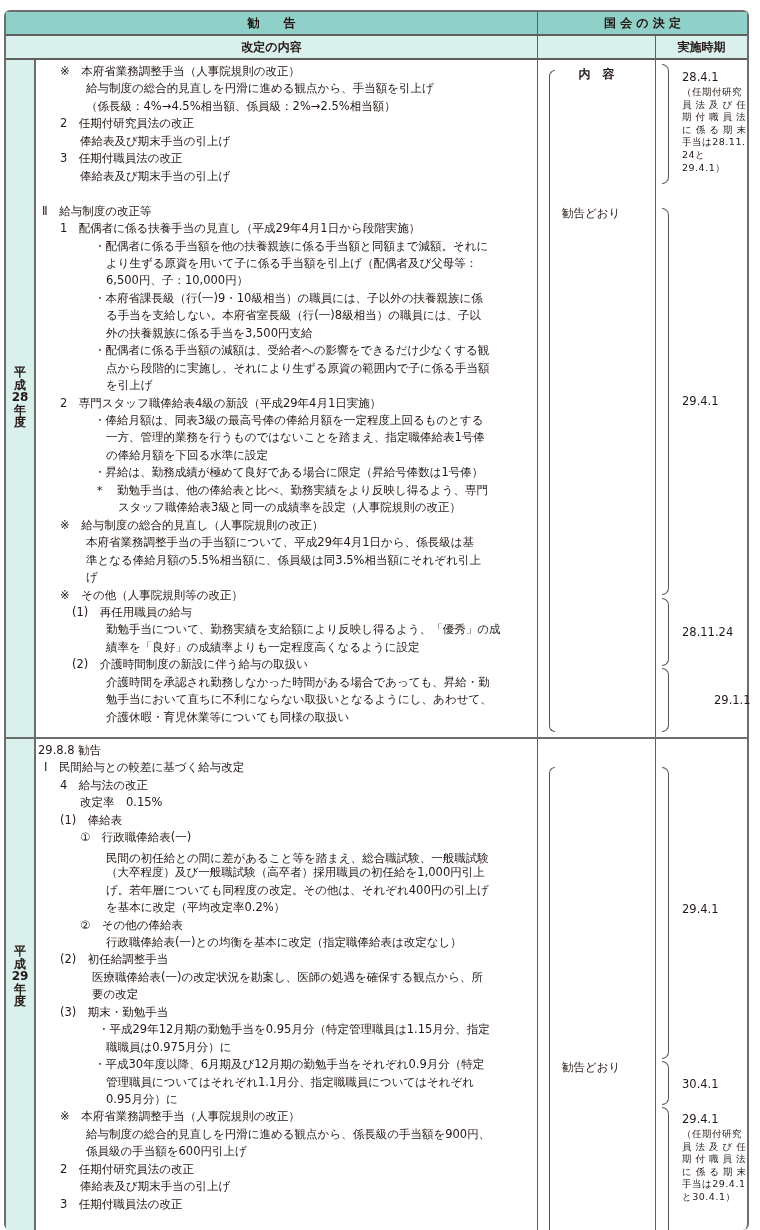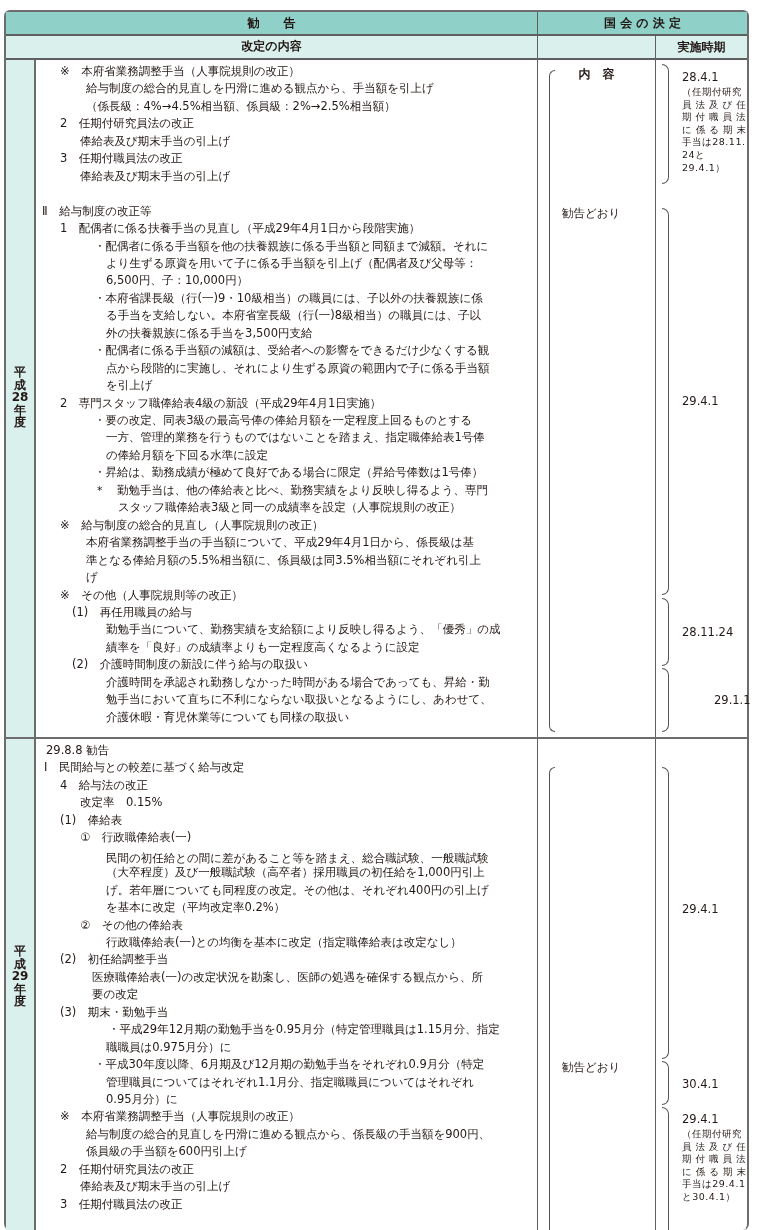--- a/index.html
+++ b/index.html
@@ -35,21 +35,21 @@
 
 <div class="tbl">
 
   <div class="hdr1">
     <div class="hcell" style="left:0;width:531px;">勧　　告</div>
     <div class="vline" style="left:531px;top:0;height:22px;"></div>
     <div class="hcell" style="left:532px;width:209px;">国 会 の 決 定</div>
   </div>
 
   <div class="hdr2">
-    <div class="hcell" style="left:0;width:531px;font-family:Liberation Mono, monospace;">改定の内容</div>
+    <div class="hcell" style="left:0;width:531px;">改定の内容</div>
     <div class="vline" style="left:531px;top:0;height:22px;"></div>
     <div class="hcell" style="left:532px;width:117px;margin-top:27px;">内　容</div>
     <div class="vline" style="left:649px;top:0;height:22px;"></div>
     <div class="hcell" style="left:650px;width:91px;">実施時期</div>
   </div>
 
   <div class="section" id="sec0" style="top:48px;height:677px;">
     <div class="yearcol" style="height:677px;">
       <div class="yearlabel" style="top:306px;">
         <div>平</div>
@@ -75,21 +75,21 @@
         <div class="line" style="top: 177.5px; left: 58px;">・配偶者に係る手当額を他の扶養親族に係る手当額と同額まで減額。それに</div>
         <div class="line" style="top: 194.95px; left: 70px;">より生ずる原資を用いて子に係る手当額を引上げ（配偶者及び父母等：</div>
         <div class="line" style="top: 212.4px; left: 70px;">6,500円、子：10,000円）</div>
         <div class="line" style="top: 229.85px; left: 58px;">・本府省課長級（行(一)9・10級相当）の職員には、子以外の扶養親族に係</div>
         <div class="line" style="top: 247.3px; left: 70px;">る手当を支給しない。本府省室長級（行(一)8級相当）の職員には、子以</div>
         <div class="line" style="top: 264.75px; left: 70px;">外の扶養親族に係る手当を3,500円支給</div>
         <div class="line" style="top: 282.2px; left: 58px;">・配偶者に係る手当額の減額は、受給者への影響をできるだけ少なくする観</div>
         <div class="line" style="top: 299.65px; left: 70px;">点から段階的に実施し、それにより生ずる原資の範囲内で子に係る手当額</div>
         <div class="line" style="top: 317.1px; left: 70px; text-align: center;">を引上げ</div>
         <div class="line" style="top: 334.55px; left: 24px;">2　専門スタッフ職俸給表4級の新設（平成29年4月1日実施）</div>
-        <div class="line" style="top: 352px; left: 58px;">・要の改定、同表3級の最高号俸の俸給月額を一定程度上回るものとする</div>
+        <div class="line" style="top: 352px; left: 58px;">・俸給月額は、同表3級の最高号俸の俸給月額を一定程度上回るものとする</div>
         <div class="line" style="top: 369.45px; left: 70px;">一方、管理的業務を行うものではないことを踏まえ、指定職俸給表1号俸</div>
         <div class="line" style="top: 386.9px; left: 70px;">の俸給月額を下回る水準に設定</div>
         <div class="line" style="top: 404.35px; left: 58px;">・昇給は、勤務成績が極めて良好である場合に限定（昇給号俸数は1号俸）</div>
         <div class="line" style="top: 421.8px; left: 58px;">＊　勤勉手当は、他の俸給表と比べ、勤務実績をより反映し得るよう、専門</div>
         <div class="line" style="top: 439.25px; left: 82px;">スタッフ職俸給表3級と同一の成績率を設定（人事院規則の改正）</div>
         <div class="line" style="top: 456.7px; left: 24px;">※　給与制度の総合的見直し（人事院規則の改正）</div>
         <div class="line" style="top: 474.15px; left: 50px;">本府省業務調整手当の手当額について、平成29年4月1日から、係長級は基</div>
         <div class="line" style="top: 491.6px; left: 50px;">準となる俸給月額の5.5%相当額に、係員級は同3.5%相当額にそれぞれ引上</div>
         <div class="line" style="top: 509.05px; left: 50px;">げ</div>
         <div class="line" style="top: 526.5px; left: 24px;">※　その他（人事院規則等の改正）</div>
@@ -134,37 +134,37 @@
         <div>平</div>
         <div>成</div>
         <div>29</div>
         <div>年</div>
         <div>度</div>
       </div>
     </div>
     <div class="vline" style="left:531px;top:0;height:500px;"></div>
     <div class="vline" style="left:649px;top:0;height:500px;"></div>
     <div class="content" id="sec1-lines">
-        <div class="line" style="top: 3px; left: 10px;">29.8.8 勧告</div>
+        <div class="line" style="top: 3px; left: 2px;">29.8.8 勧告</div>
         <div class="line" style="top: 20.45px; left: 8px;">Ⅰ　民間給与との較差に基づく給与改定</div>
         <div class="line" style="top: 37.9px; left: 24px;">4　給与法の改正</div>
         <div class="line" style="top: 55.35px; left: 44px;">改定率　0.15%</div>
         <div class="line" style="top: 72.8px; left: 24px;">(1)　俸給表</div>
         <div class="line" style="top: 90.25px; left: 44px;">①　行政職俸給表(一)</div>
         <div class="line" style="top: 111px; left: 70px; font-family: Liberation Mono, monospace;">民間の初任給との間に差があること等を踏まえ、総合職試験、一般職試験</div>
         <div class="line" style="top: 125.15px; left: 70px;">（大卒程度）及び一般職試験（高卒者）採用職員の初任給を1,000円引上</div>
         <div class="line" style="top: 142.6px; left: 70px;">げ。若年層についても同程度の改定。その他は、それぞれ400円の引上げ</div>
         <div class="line" style="top: 160.05px; left: 70px;">を基本に改定（平均改定率0.2%）</div>
         <div class="line" style="top: 177.5px; left: 44px;">②　その他の俸給表</div>
         <div class="line" style="top: 194.95px; left: 70px;">行政職俸給表(一)との均衡を基本に改定（指定職俸給表は改定なし）</div>
         <div class="line" style="top: 212.4px; left: 24px;">(2)　初任給調整手当</div>
         <div class="line" style="top: 229.85px; left: 56px;">医療職俸給表(一)の改定状況を勘案し、医師の処遇を確保する観点から、所</div>
         <div class="line" style="top: 247.3px; left: 56px;">要の改定</div>
         <div class="line" style="top: 264.75px; left: 24px;">(3)　期末・勤勉手当</div>
-        <div class="line" style="top: 282.2px; left: 72px;">・平成29年12月期の勤勉手当を0.95月分（特定管理職員は1.15月分、指定</div>
+        <div class="line" style="top: 282.2px; left: 62px;">・平成29年12月期の勤勉手当を0.95月分（特定管理職員は1.15月分、指定</div>
         <div class="line" style="top: 299.65px; left: 70px;">職職員は0.975月分）に</div>
         <div class="line" style="top: 317.1px; left: 58px;">・平成30年度以降、6月期及び12月期の勤勉手当をそれぞれ0.9月分（特定</div>
         <div class="line" style="top: 334.55px; left: 70px;">管理職員についてはそれぞれ1.1月分、指定職職員についてはそれぞれ</div>
         <div class="line" style="top: 352px; left: 70px;">0.95月分）に</div>
         <div class="line" style="top: 369.45px; left: 24px;">※　本府省業務調整手当（人事院規則の改正）</div>
         <div class="line" style="top: 386.9px; left: 50px;">給与制度の総合的見直しを円滑に進める観点から、係長級の手当額を900円、</div>
         <div class="line" style="top: 404.35px; left: 50px;">係員級の手当額を600円引上げ</div>
         <div class="line" style="top: 421.8px; left: 24px;">2　任期付研究員法の改正</div>
         <div class="line" style="top: 439.25px; left: 44px;">俸給表及び期末手当の引上げ</div>
         <div class="line" style="top: 456.7px; left: 24px;">3　任期付職員法の改正</div>

